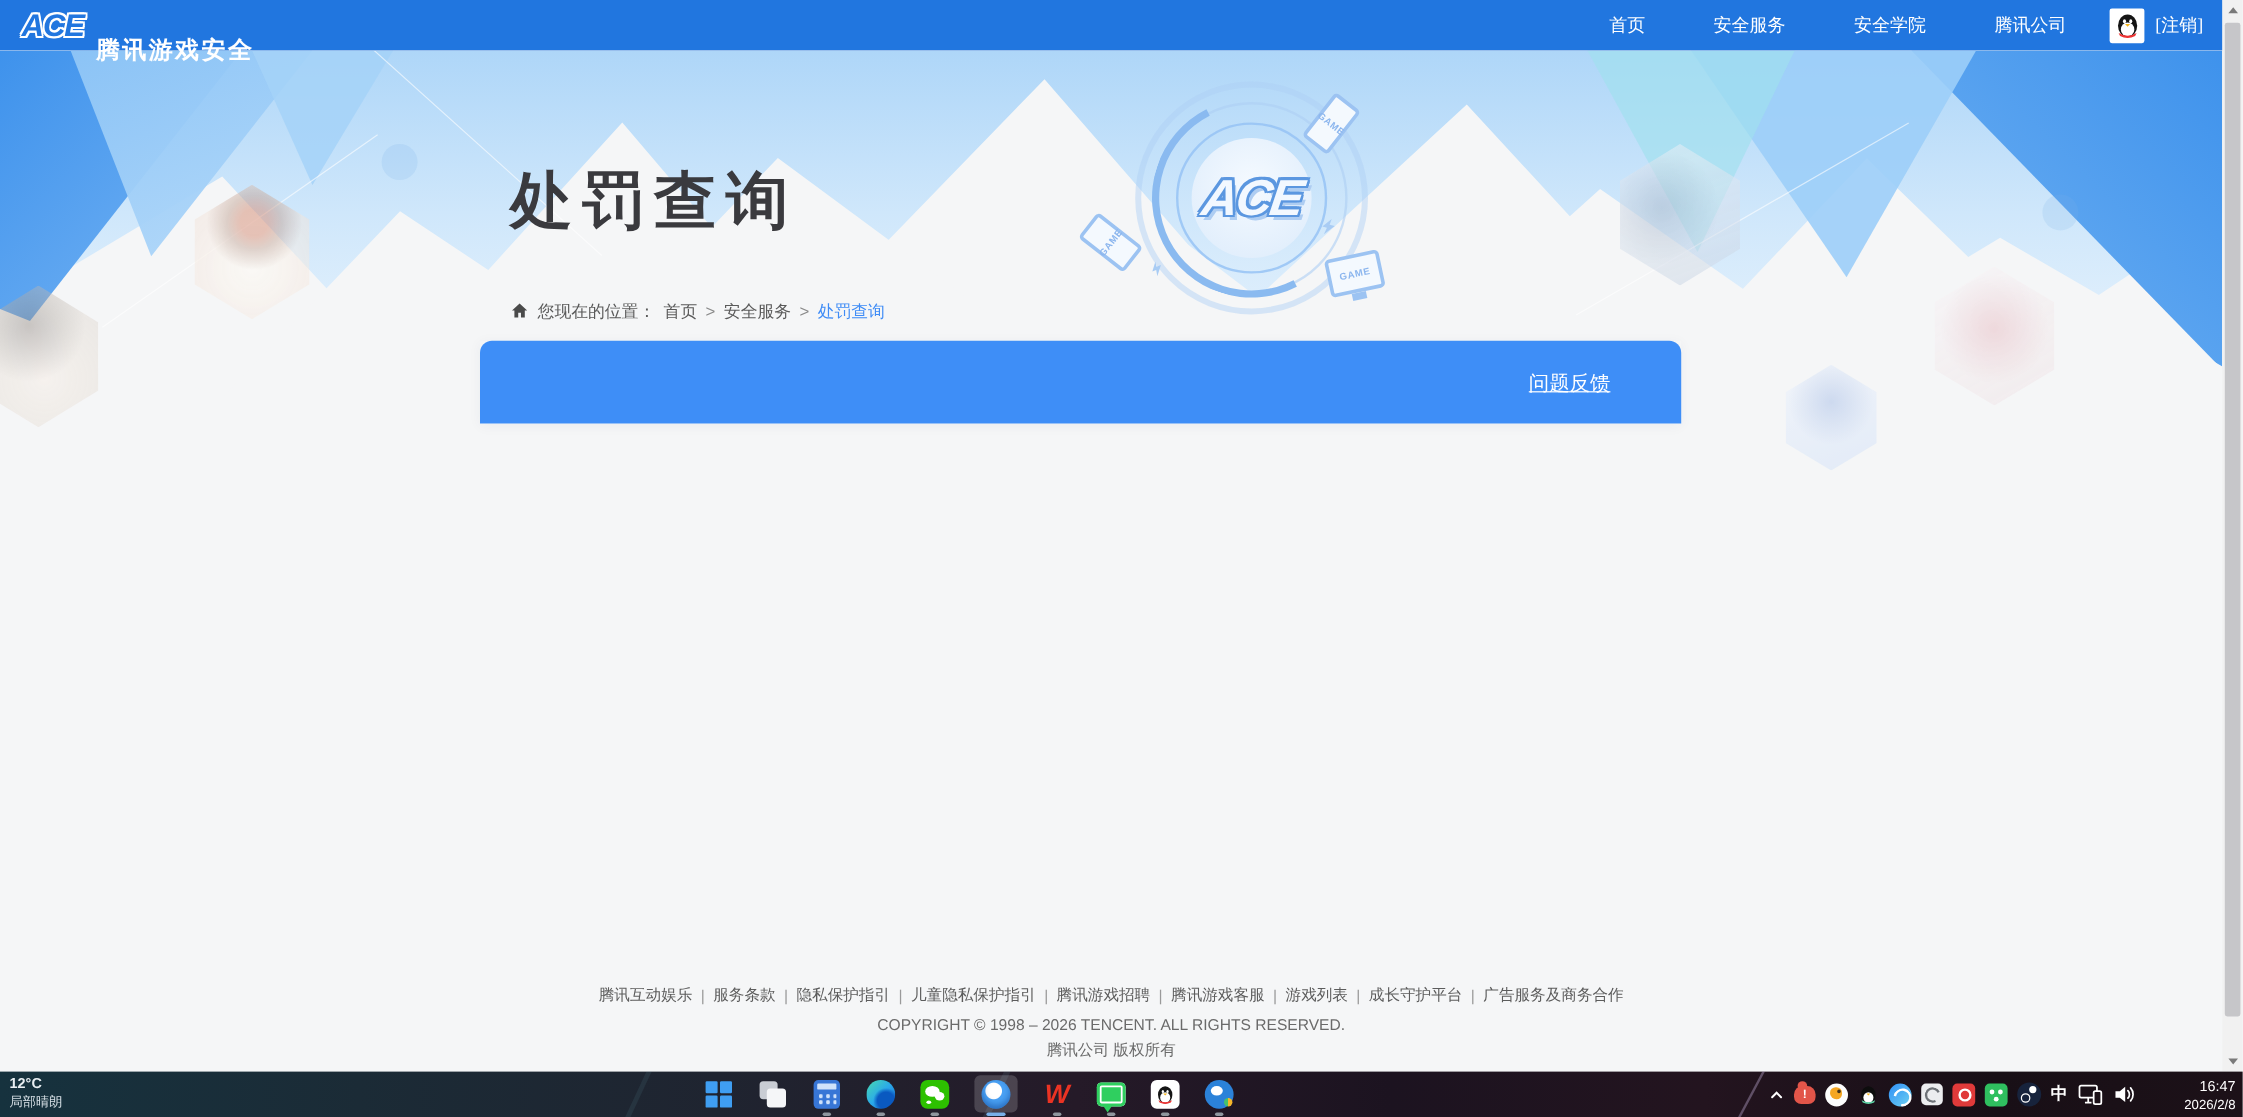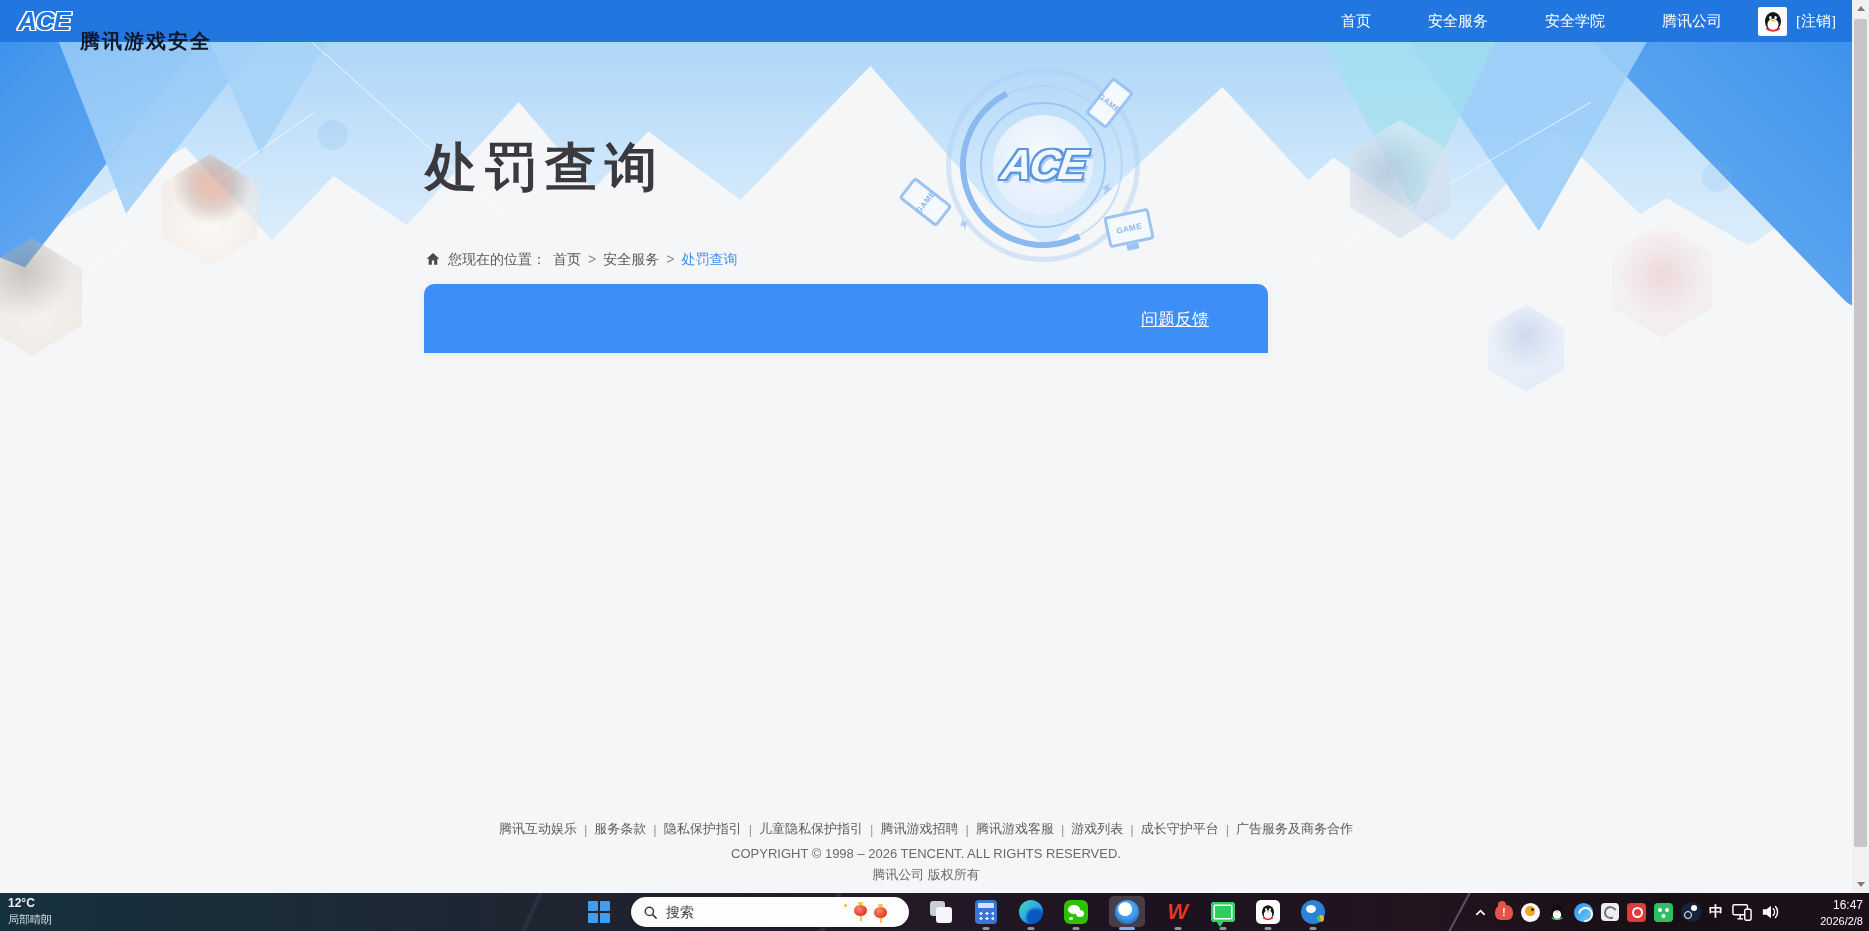--- a/index.html
+++ b/index.html
@@ -9,21 +9,21 @@
   
   .viewport { position:absolute; inset:0 0 38px 0; background:#f5f6f7; overflow:hidden; }
 
   
   .site-header { position:absolute; top:0; left:0; right:17px; height:42px; background:#2176df; z-index:30;
                  display:flex; align-items:center; padding:0 10px 0 18px; }
   .logo-wrap { display:flex; align-items:center; gap:10px; }
   .logo-mark { font-size:26px; font-weight:800; font-style:italic; letter-spacing:-1px; color:#2176df;
                text-shadow:-1.4px -1.4px 0 #fff, 1.4px -1.4px 0 #fff, -1.4px 1.4px 0 #fff, 1.4px 1.4px 0 #fff,
                            0 -1.4px 0 #fff, 0 1.4px 0 #fff, -1.4px 0 0 #fff, 1.4px 0 0 #fff; }
-  .logo-title { color:#0f172a; font-size:20px; font-weight:700; letter-spacing:2px;margin-top:40px; }
+  .logo-title { color:#ffffff; font-size:20px; font-weight:700; letter-spacing:2px;margin-top:40px; }
   .site-nav { margin-left:auto; display:flex; align-items:center; gap:57px; }
   .site-nav .nav-item { color:#fff; font-size:15px; cursor:pointer; white-space:nowrap; }
   .avatar { width:29px; height:29px; margin-left:36px; background:#fff; border-radius:2px;
             display:flex; align-items:center; justify-content:center; cursor:pointer; }
   .logout { color:#fff; font-size:15px; margin:0 6px 0 9px; cursor:pointer; white-space:nowrap;font-family:Liberation Serif, serif; }
 
   
   .scrollbar { position:absolute; top:0; right:0; width:17px; height:893px; background:#f1f1f1; z-index:40; }
   .sb-arrow { position:absolute; left:0; width:17px; height:17px; display:flex; align-items:center; justify-content:center; }
   .sb-arrow.up { top:0; } .sb-arrow.down { bottom:0; }
@@ -97,21 +97,21 @@
   .bolt { position:absolute; }
 
   
   .content { position:absolute; inset:0; z-index:10; }
   .page-title { position:absolute; left:425px; top:133px; font-size:52px; font-weight:700; color:#3a3a3e; letter-spacing:8px; }
   .breadcrumb { position:absolute; left:425px; top:251px; display:flex; align-items:flex-start; gap:7px; font-size:14px; color:#5a5a5a; }
   .breadcrumb .sep { color:#8a8a8a; }
   .crumb-link { color:#5a5a5a; cursor:pointer; }
   .crumb-current { color:#3f8cf6; }
 
-  .card { position:absolute; left:424px; top:284px; width:844px; box-shadow:0 2px 10px rgba(20,50,90,.05); }
+  .card { position:absolute; left:400px; top:284px; width:1001px; box-shadow:0 2px 10px rgba(20,50,90,.05); }
   .card-head { height:69px; background:#3e8ef7; border-radius:10px 10px 0 0; position:relative; }
   .feedback-link { position:absolute; right:59px; top:24px; color:#fff; font-size:17px; text-decoration:underline; cursor:pointer; }
   .card-body { height:322px; background:#fff; position:relative; }
   .result-message { position:absolute; left:47px; top:44px; font-size:19px; color:#757575; }
 
   .site-footer { position:absolute; left:0; right:17px; top:820px; text-align:center; color:#5c5c5c; font-size:13px; }
   .footer-links { display:inline-flex; align-items:center; }
   .footer-links .flink { margin:0 7px; cursor:pointer; color:#5c5c5c; }
   .footer-links .fsep { color:#9a9a9a; }
   .copyright-line { margin-top:8px; color:#6a6a6a; }
@@ -349,30 +349,20 @@
   <div class="tb-center">
     <div class="app">
       <div class="start-logo">
           <span></span>
           <span></span>
           <span></span>
           <span></span>
         </div>
     </div>
 
-    <div class="search-pill">
-      <svg width="15" height="15" viewBox="0 0 20 20">
-        <circle cx="8.5" cy="8.5" r="5.5" fill="none" stroke="#3c3c3c" stroke-width="2"></circle>
-        <line x1="12.8" y1="12.8" x2="17.5" y2="17.5" stroke="#3c3c3c" stroke-width="2" stroke-linecap="round"></line>
-      </svg>
-      <input type="text" placeholder="搜索" style="">
-      <span class="spark"></span>
-      <span class="lantern lan1"></span>
-      <span class="lantern lan2"></span>
-    </div>
 
     <div class="app">
       <div class="taskview">
           <div class="back"></div>
           <div class="front"></div>
         </div>
     </div>
     <div class="app">
       <div class="calc"></div>
       <div class="dash"></div>

